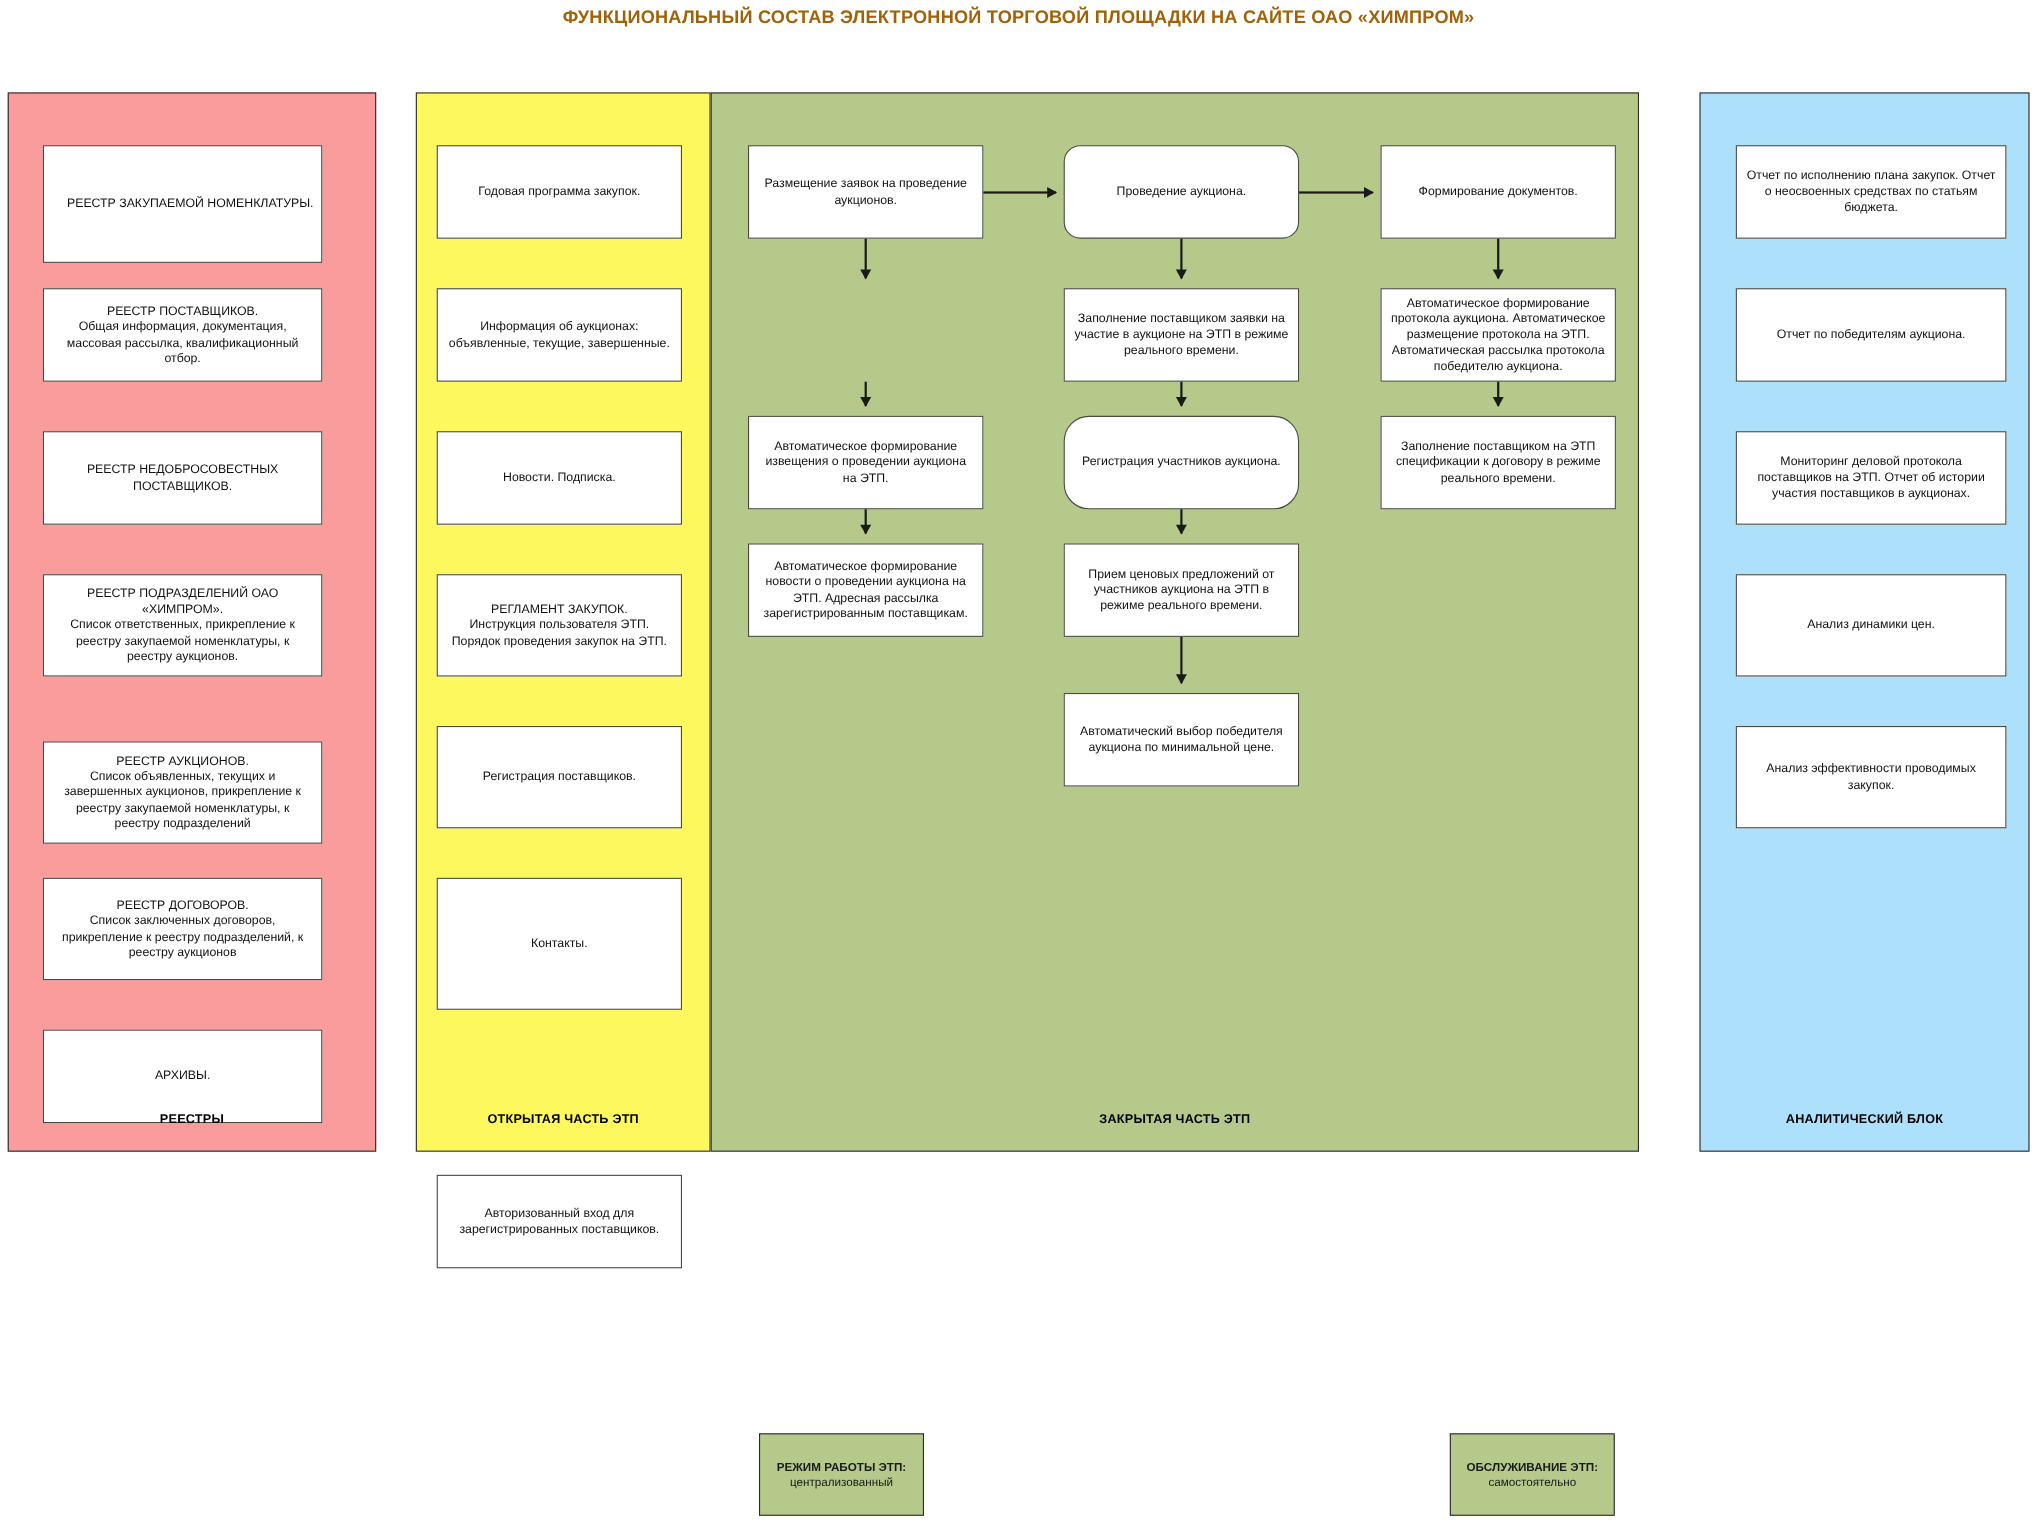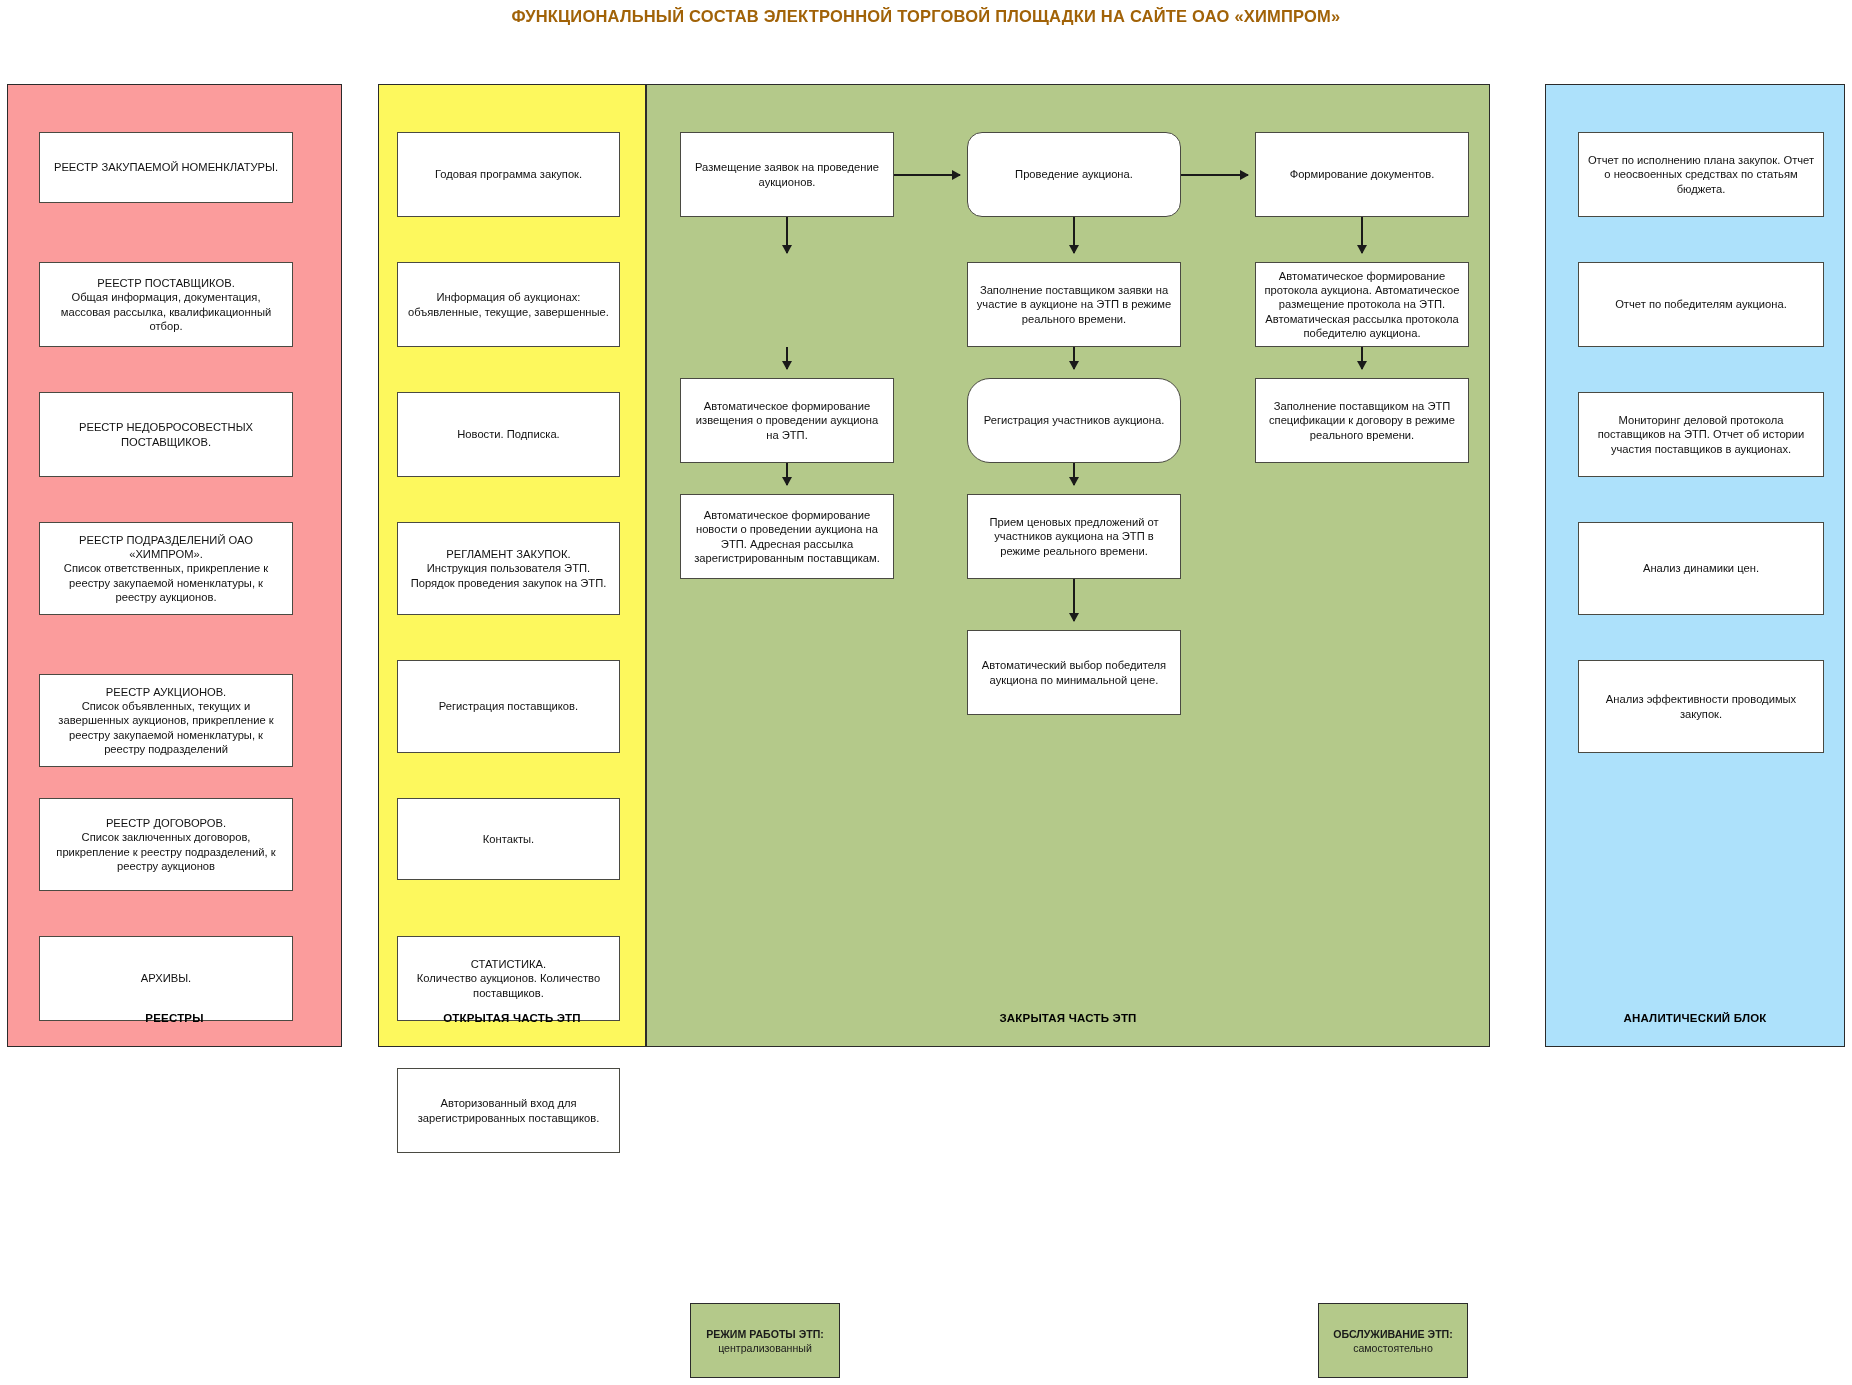--- a/index.html
+++ b/index.html
@@ -151,21 +151,21 @@
   .bottom-note .bn-value { font-weight: normal; }
   #note-mode    { left: 690px; top: 1303px; }
   #note-service { left: 1318px; top: 1303px; }
 </style>
 </head>
 <body>
 
 <div id="diagram-title">ФУНКЦИОНАЛЬНЫЙ СОСТАВ ЭЛЕКТРОННОЙ ТОРГОВОЙ ПЛОЩАДКИ НА САЙТЕ ОАО «ХИМПРОМ»</div>
 
 <div class="column col-registries">
-  <div class="node" style="top:47px;height:71px;">
+  <div class="node" style="top:47px;height:107px;text-align:right;">
       <span>РЕЕСТР ЗАКУПАЕМОЙ НОМЕНКЛАТУРЫ.</span>
     </div>
   <div class="node" style="top:177px;height:85px;">
       <span>РЕЕСТР ПОСТАВЩИКОВ.<br>Общая информация, документация, массовая рассылка, квалификационный отбор.</span>
     </div>
   <div class="node" style="top:307px;height:85px;">
       <span>РЕЕСТР НЕДОБРОСОВЕСТНЫХ ПОСТАВЩИКОВ.</span>
     </div>
   <div class="node" style="top:437px;height:93px;">
       <span>РЕЕСТР ПОДРАЗДЕЛЕНИЙ ОАО «ХИМПРОМ».<br>Список ответственных, прикрепление к реестру закупаемой номенклатуры, к реестру аукционов.</span>
@@ -191,25 +191,22 @@
     </div>
   <div class="node" style="top:307px;height:85px;">
       <span>Новости. Подписка.</span>
     </div>
   <div class="node" style="top:437px;height:93px;">
       <span>РЕГЛАМЕНТ ЗАКУПОК.<br>Инструкция пользователя ЭТП. Порядок проведения закупок на ЭТП.</span>
     </div>
   <div class="node" style="top:575px;height:93px;">
       <span>Регистрация поставщиков.</span>
     </div>
-  <div class="node" style="top:713px;height:82px;">
+  <div class="node" style="top:713px;height:120px;">
       <span>Контакты.</span>
-    </div>
-  <div class="node" style="top:851px;height:85px;">
-      <span>СТАТИСТИКА.<br>Количество аукционов. Количество поставщиков.</span>
     </div>
   <div class="node" style="top:983px;height:85px;">
       <span>Авторизованный вход для зарегистрированных поставщиков.</span>
     </div>
   <div class="column-footer-label">ОТКРЫТАЯ ЧАСТЬ ЭТП</div>
 </div>
 
 <div class="column col-closed">
 
   <div class="flow-node flow-col-1" style="top:47px;height:85px;">

